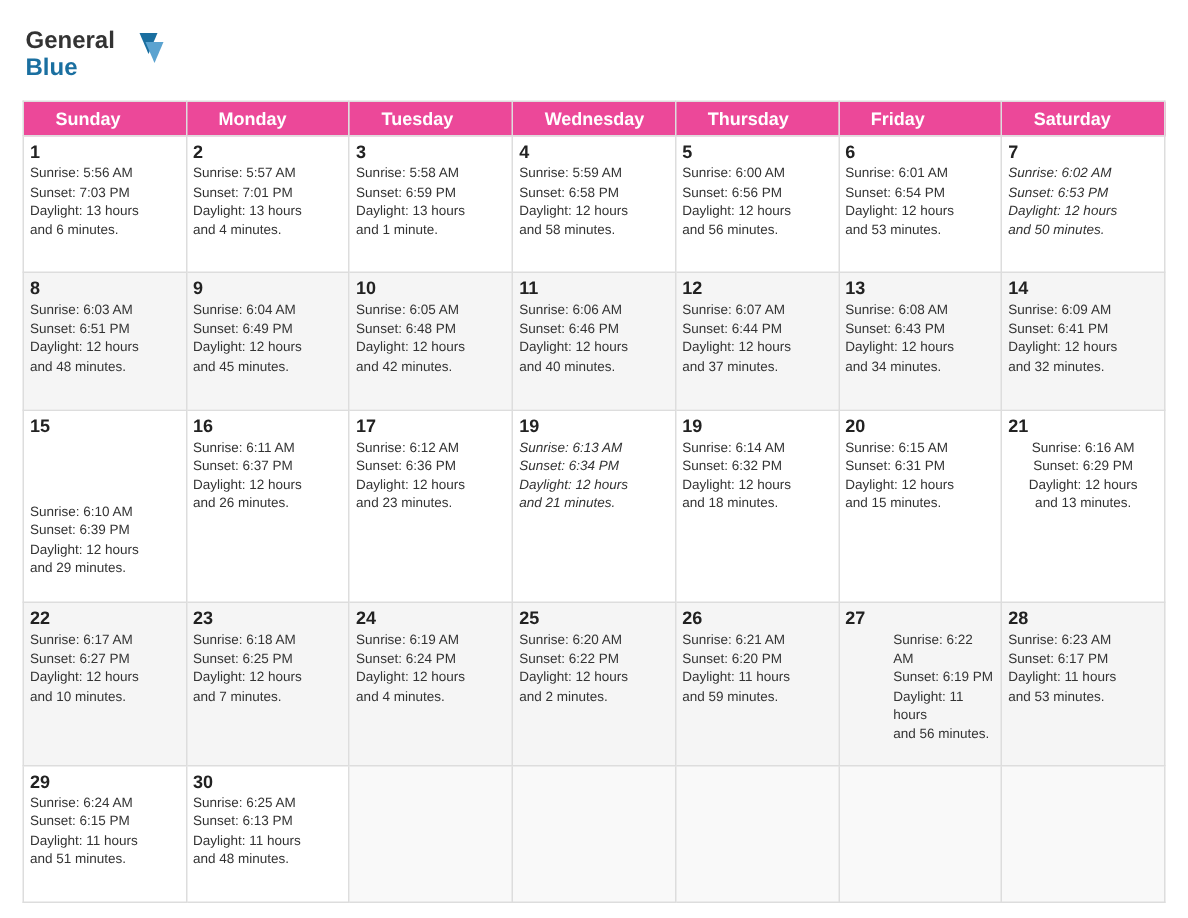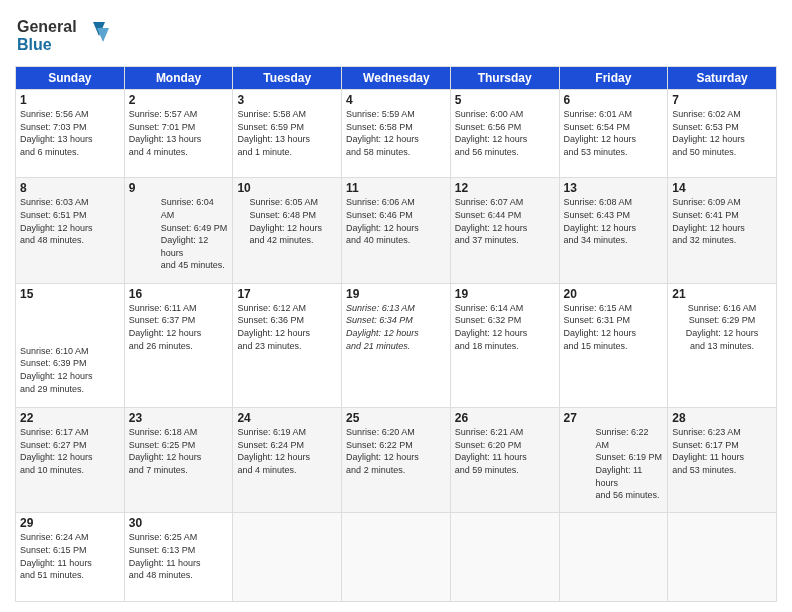--- a/index.html
+++ b/index.html
@@ -41,23 +41,23 @@
       font-size: 14px;
       color: #555;
     }
     .calendar-table {
       width: 100%;
       border-collapse: collapse;
       flex: 1;
       table-layout: fixed;
     }
     .calendar-table th {
-      background: #1d4ed8;
+      background: #ec4899;
       color: #fff;
-      text-align: center;
+      text-align: left;
       padding: 4px 21px;
       font-size: 12px;
       border: 1px solid #ddd;
     }
     .calendar-table td {
       vertical-align: top;
       border: 1px solid #ddd;
       padding: 3px 4px;
       font-size: 9.5px;
       color: #333;
@@ -155,44 +155,44 @@
           </td>
           <td>
             <span class="day-number">6</span>
             <div class="day-info" style="white-space: pre-line;">Sunrise: 6:01 AM
 Sunset: 6:54 PM
 Daylight: 12 hours
 and 53 minutes.</div>
           </td>
           <td>
             <span class="day-number">7</span>
-            <div class="day-info" style="white-space: pre-line;">Sunrise: 6:02 AM
+            <div class="day-info" style="white-space: pre-line; font-style: italic;">Sunrise: 6:02 AM
 Sunset: 6:53 PM
 Daylight: 12 hours
 and 50 minutes.</div>
           </td>
         </tr>
         <tr>
           <td>
             <span class="day-number">8</span>
             <div class="day-info" style="white-space: pre-line;">Sunrise: 6:03 AM
 Sunset: 6:51 PM
 Daylight: 12 hours
 and 48 minutes.</div>
           </td>
           <td>
             <span class="day-number">9</span>
-            <div class="day-info" style="white-space: pre-line; margin-left: 32px;">Sunrise: 6:04 AM
+            <div class="day-info" style="white-space: pre-line;">Sunrise: 6:04 AM
 Sunset: 6:49 PM
 Daylight: 12 hours
 and 45 minutes.</div>
           </td>
           <td>
             <span class="day-number">10</span>
-            <div class="day-info" style="white-space: pre-line; margin-left: 12px;">Sunrise: 6:05 AM
+            <div class="day-info" style="white-space: pre-line;">Sunrise: 6:05 AM
 Sunset: 6:48 PM
 Daylight: 12 hours
 and 42 minutes.</div>
           </td>
           <td>
             <span class="day-number">11</span>
             <div class="day-info" style="white-space: pre-line;">Sunrise: 6:06 AM
 Sunset: 6:46 PM
 Daylight: 12 hours
 and 40 minutes.</div>

